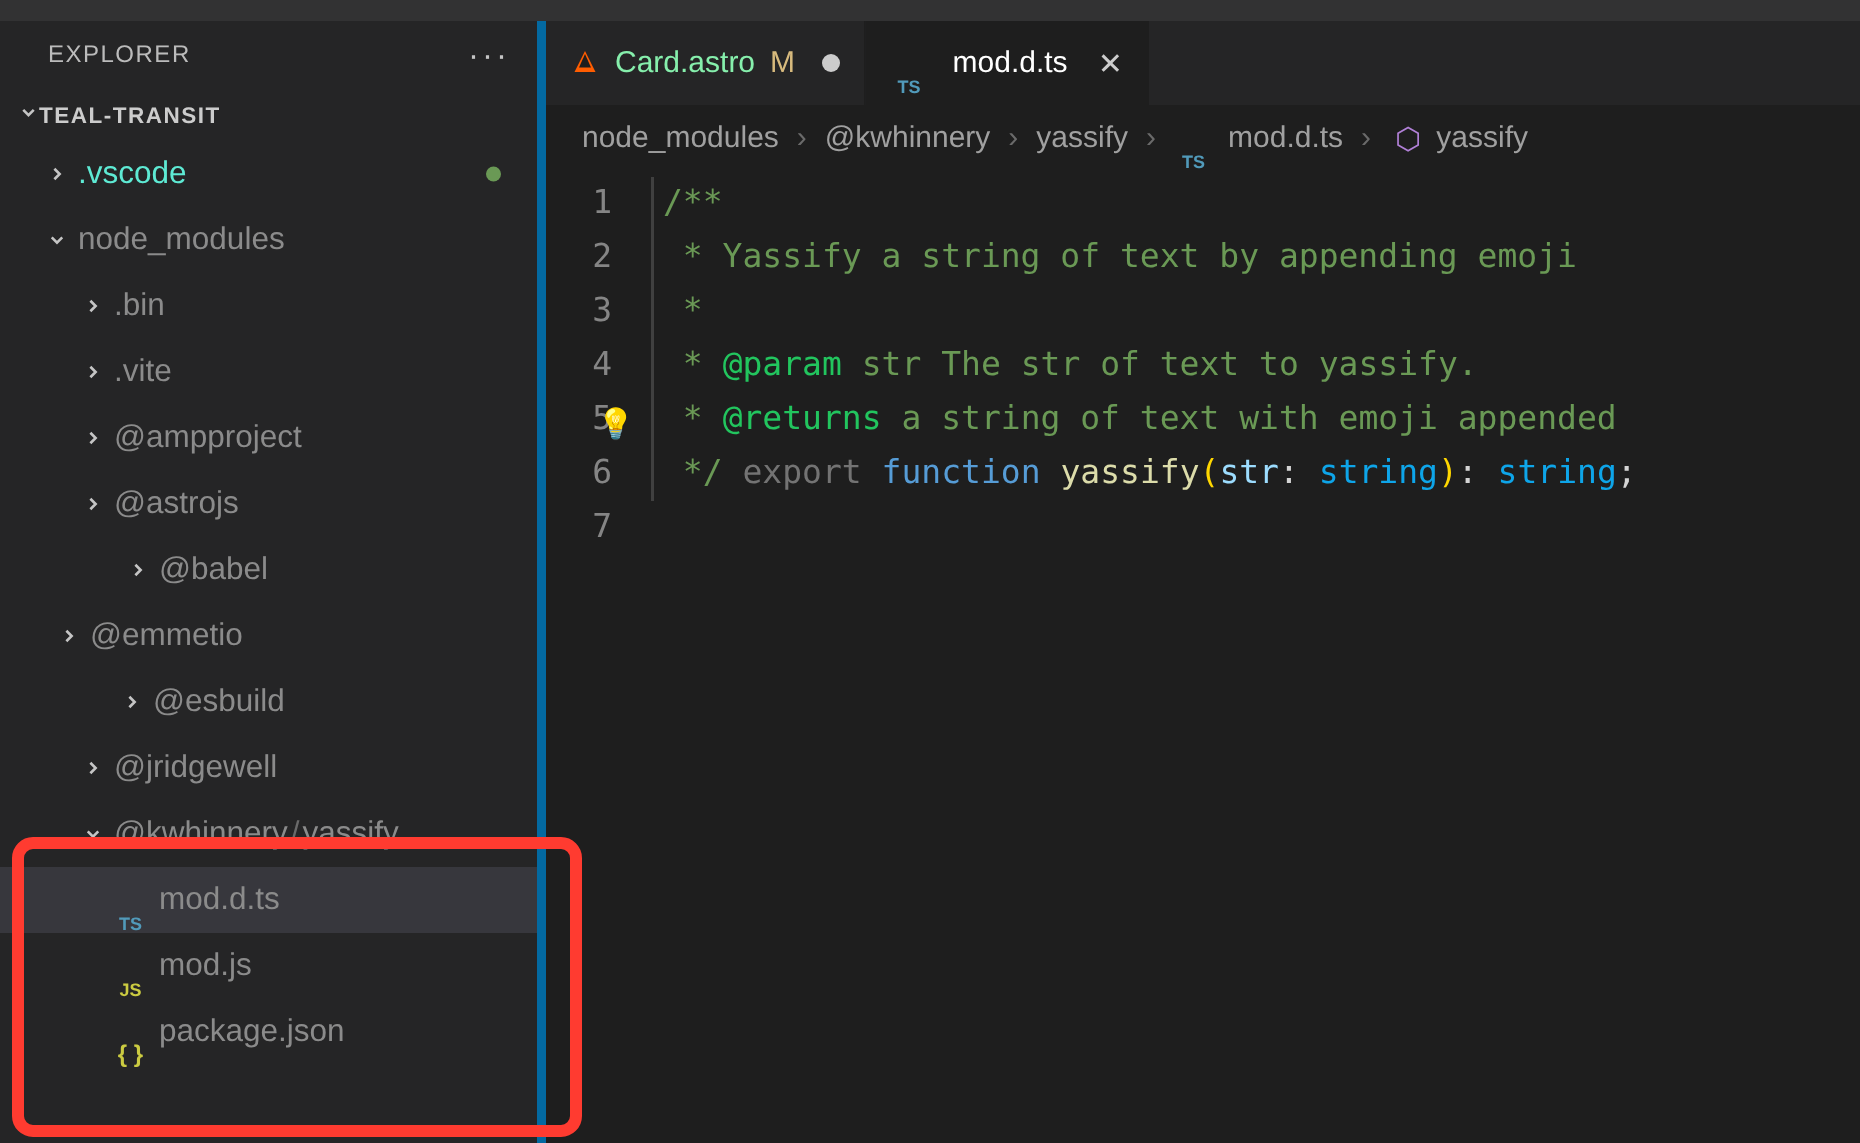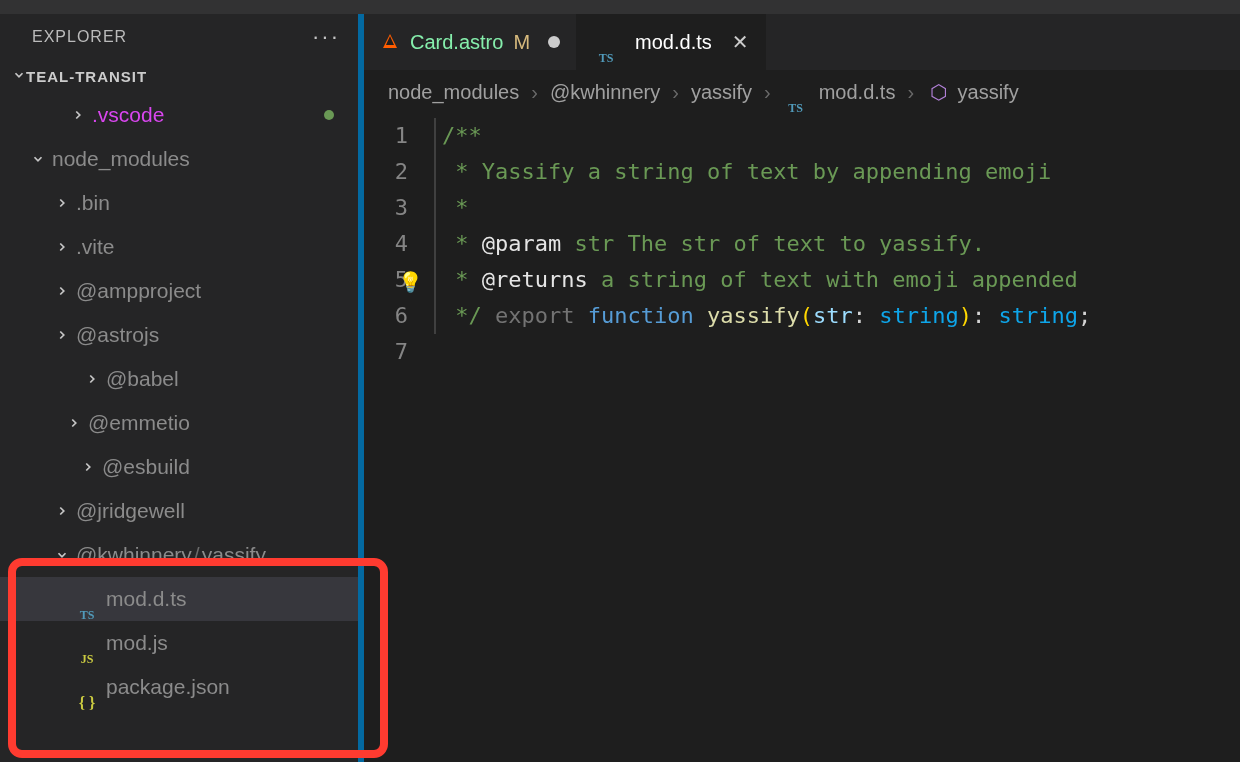--- a/index.html
+++ b/index.html
@@ -60,35 +60,35 @@
     white-space: nowrap;
     position: relative;
   }
   .tree-item .chev {
     width: 16px; height:16px;
     display:inline-flex; align-items:center; justify-content:center;
     margin-right: 6px;
     color:#c5c5c5;
   }
   .tree-item.dim { color:#8b8b8b;}
-  .tree-item.green { color:#d946ef;margin-left:40px;}
+  .tree-item.green { color:#5eead4;}
   .tree-item .dot {
     position:absolute; right:24px; top:50%; transform:translateY(-50%);
     width:10px;height:10px;border-radius:50%;background:#6A9955;
   }
   .tree-item.selected {
     background: #37373d;
   }
   .file-icon {
     display:inline-flex; align-items:center; justify-content:center;
     width: 26px; height: 22px;
     margin-right: 6px;
     font-size: 12px;
     font-weight: bold;
-    font-family: Liberation Serif, serif;
+    font-family: Liberation Sans, sans-serif;
     margin-top: 32px;
   }
   .ts-icon { color:#519aba;}
   .js-icon { color:#cbcb41;}
   .json-icon { color:#cbcb41; font-size:16px; font-weight:bold;}
   .redbox {
     position:absolute;
     border: 8px solid #ff3b30;
     border-radius: 14px;
     left: 8px;
@@ -172,21 +172,21 @@
   .gutter {
     width: 72px;
     text-align: right;
     color:#858585;
     padding-right: 28px;
   }
   .gutter div { height:36px;}
   .codebody { position:relative; padding-left:6px;}
   .codeline { height:36px; white-space:pre;}
   .tok-comment { color:#6A9955;}
-  .tok-tag { color:#e5e5e5;}
+  .tok-tag { color:#22c55e;}
   .tok-keyword { color:#737373;}
   .tok-storage { color:#569cd6;}
   .tok-fn { color:#dcdcaa;}
   .tok-var { color:#9cdcfe;}
   .tok-type { color:#0ea5e9;}
   .tok-punc { color:#d4d4d4;}
   .tok-brace-y { color:#ffd700;}
   .vbar {
     position:absolute; left:-2px; top:0; width:2px; height:216px; background:#404040;
   }
@@ -265,21 +265,21 @@
           <span>@astrojs</span>
         </div>
         <div class="tree-item dim" style="padding-left: 84px;">
           <span class="chev">
             <svg class="chevron-svg" viewBox="0 0 16 16">
               <path d="M6 4 L10 8 L6 12" stroke="#c5c5c5" stroke-width="2" fill="none"></path>
             </svg>
           </span>
           <span>@babel</span>
         </div>
-        <div class="tree-item dim" style="padding-left: 66px;">
+        <div class="tree-item dim" style="padding-left: 38px;">
           <span class="chev">
             <svg class="chevron-svg" viewBox="0 0 16 16">
               <path d="M6 4 L10 8 L6 12" stroke="#c5c5c5" stroke-width="2" fill="none"></path>
             </svg>
           </span>
           <span>@emmetio</span>
         </div>
         <div class="tree-item dim" style="padding-left: 80px;">
           <span class="chev">
             <svg class="chevron-svg" viewBox="0 0 16 16">

